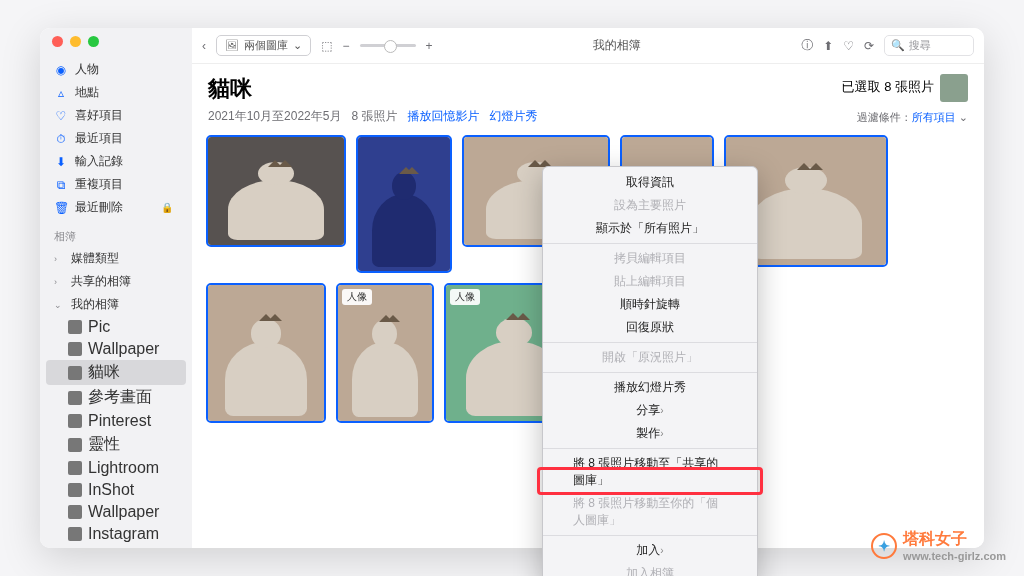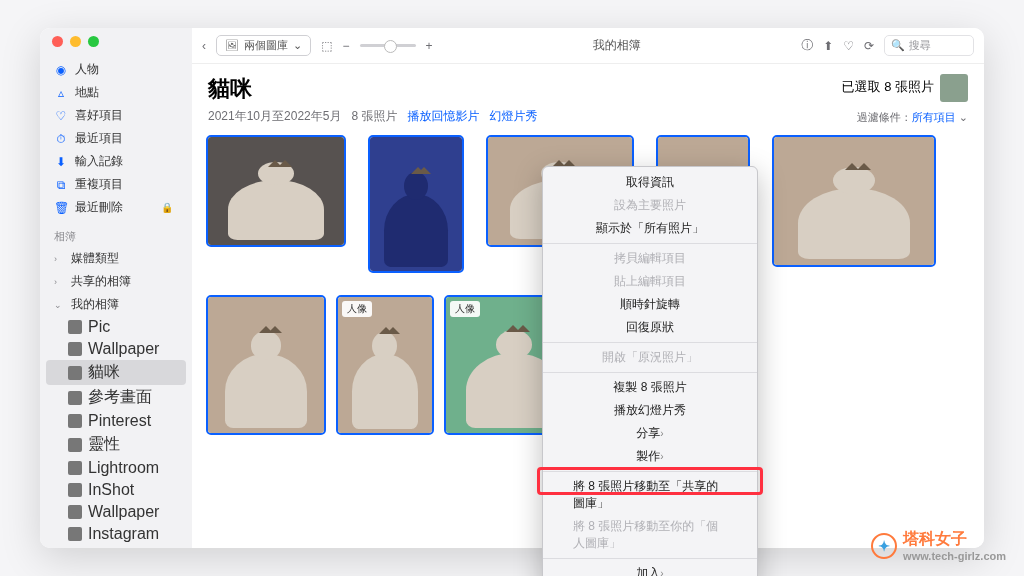--- a/index.html
+++ b/index.html
@@ -28,21 +28,21 @@
 .spacer{flex:1}
 .search{border:1px solid #e2e2e5;border-radius:5px;padding:2px 6px;font-size:11px;color:#9a9a9e;display:flex;align-items:center;gap:4px;min-width:90px;}
 .header{padding:10px 16px 6px 16px;display:flex;justify-content:space-between;align-items:flex-start;}
 .header h1{font-size:22px;font-weight:700;}
 .header .meta{font-size:12px;color:#6e6e73;margin-top:4px;display:flex;gap:10px;align-items:flex-end;}
 .header .meta .link{color:#0a60ff;}
 .header .right{text-align:right;font-size:13px;}
 .header .right .sub{font-size:11px;color:#6e6e73;margin-top:8px;}
 .header .right .sub .lnk{color:#0a60ff;}
 .avatar{width:28px;height:28px;border-radius:3px;background:#8aa08e;display:inline-block;vertical-align:middle;margin-left:6px;}
-.grid{padding:4px 14px 14px 14px;display:flex;flex-wrap:wrap;gap:22px;align-content:flex-start;}
+.grid{padding:4px 14px 14px 14px;display:flex;flex-wrap:wrap;gap:10px;align-content:flex-start;}
 .card{border:2px solid #0a60ff;border-radius:5px;position:relative;overflow:hidden;}
 .cat{width:100%;height:100%;background:#bca895;display:flex;align-items:flex-end;justify-content:center;}
 .cat .body{width:70%;height:55%;background:#d8cfc3;border-radius:50% 50% 10% 10%;position:relative;margin-bottom:4%;}
 .cat .head{width:38%;height:38%;background:#d8cfc3;border-radius:50%;position:absolute;top:-30%;left:31%;}
 .cat .ear{position:absolute;width:0;height:0;border:7px solid transparent;border-bottom-color:#6a5a48;top:-42%;}
 .cat .ear.l{left:28%}.cat .ear.r{left:56%}
 .card.c0{width:140px;height:112px;}
 .card.c1{width:96px;height:138px;}
 .card.c2{width:148px;height:112px;}
 .card.c3{width:94px;height:132px;}
@@ -325,23 +325,20 @@
     </div>
     <div class="it">
       <span>回復原狀</span>
     </div>
     <div class="sep"></div>
     <div class="it dis">
       <span>開啟「原況照片」</span>
     </div>
     <div class="sep"></div>
     <div class="it">
-      <span>複製 8 張照片</span>
-    </div>
-    <div class="it">
       <span>播放幻燈片秀</span>
     </div>
     <div class="it">
       <span>分享</span>
       <span class="arrow">›</span>
     </div>
     <div class="it">
       <span>製作</span>
       <span class="arrow">›</span>
     </div>

